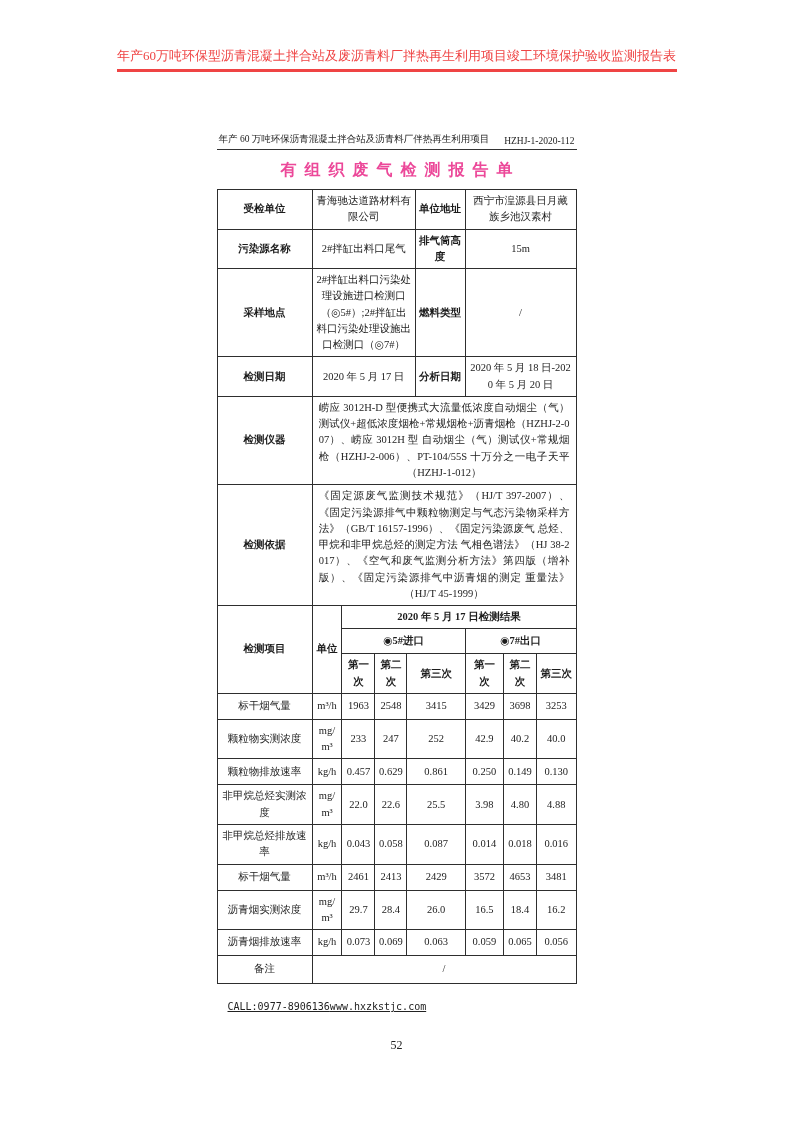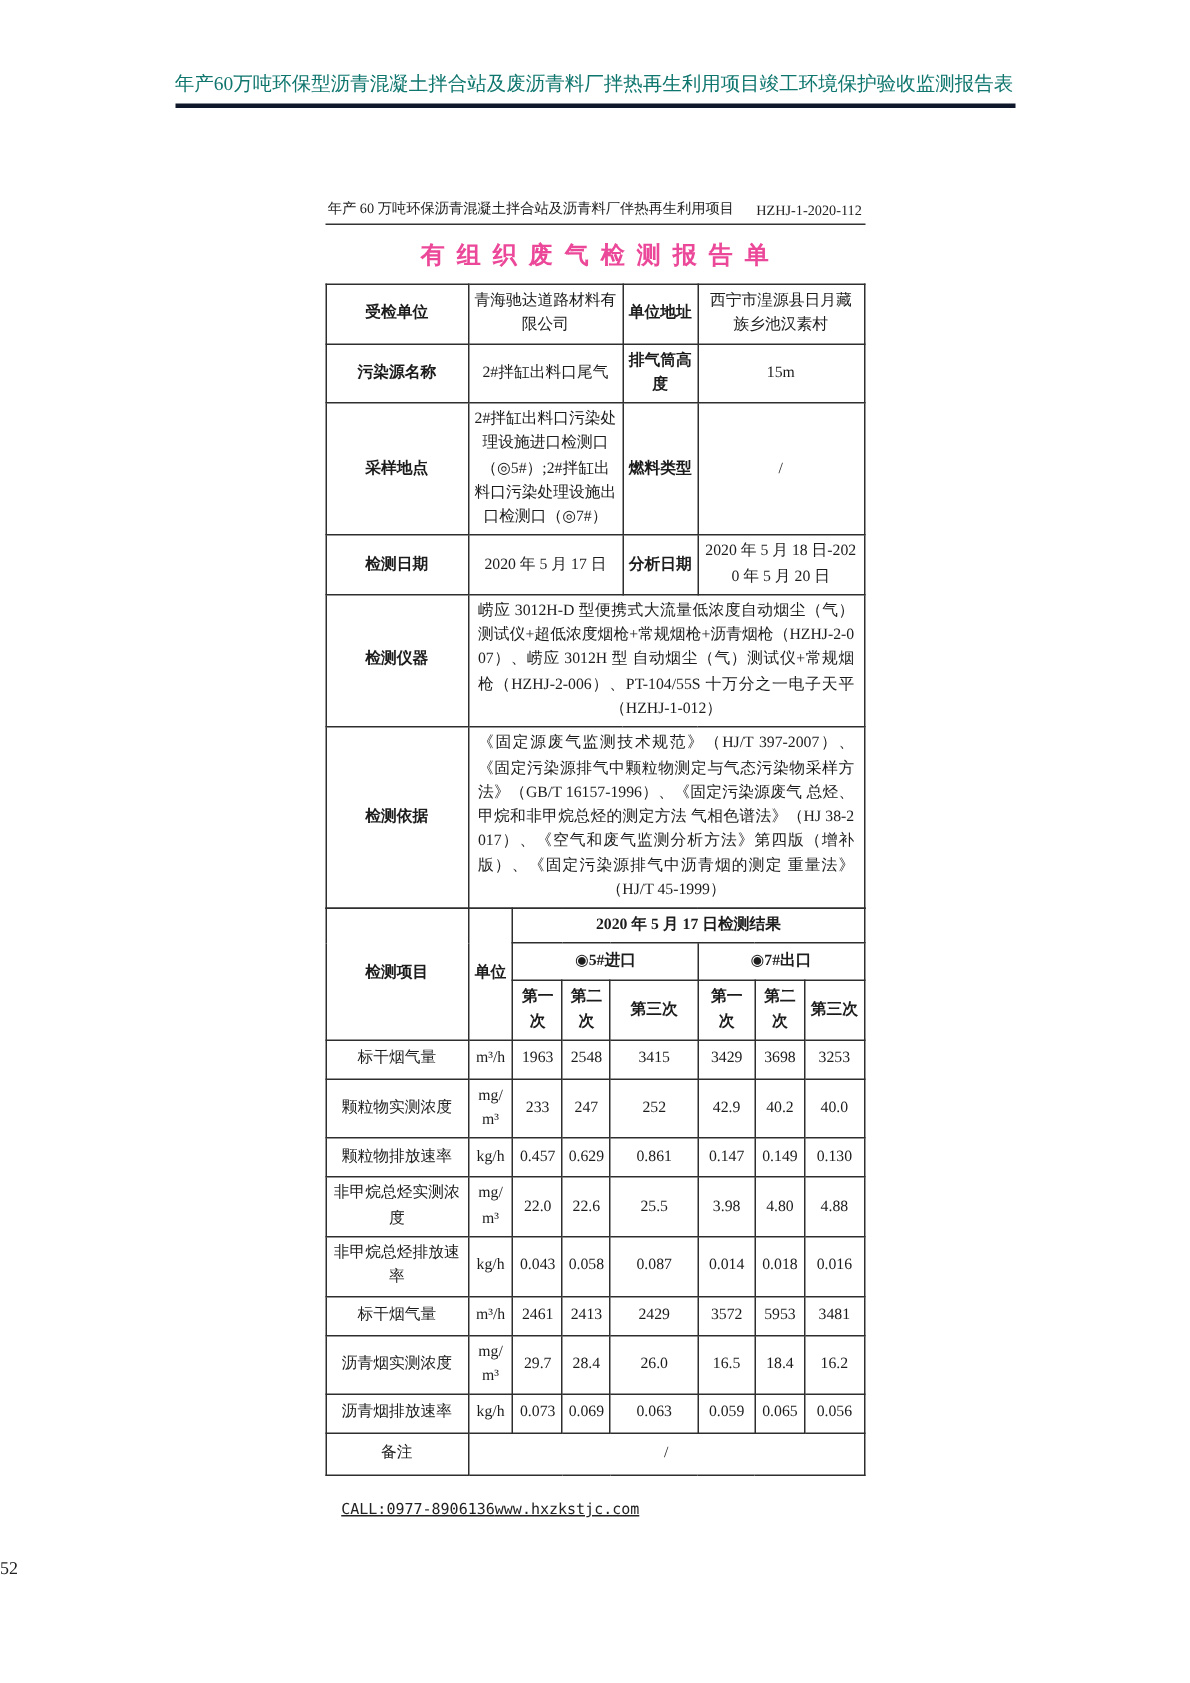--- a/index.html
+++ b/index.html
@@ -8,24 +8,25 @@
     width: 793px; height: 1122px;
     background: #ffffff;
     font-family: "Liberation Serif", "DejaVu Serif", serif;
     color: #1c1c1c;
     position: relative;
     overflow: hidden;
   }
   .outer-header {
     width: 560px;
     margin: 47px auto 0;
+    text-align: center;
     font-size: 13px;
-    color: #0f766e;
+    color: #ef4444;
     padding-bottom: 4px;
-    border-bottom: 3px solid #0f172a;
+    border-bottom: 3px solid #ef4444;
   }
   .sheet { width: 360px; margin: 61px auto 0; }
   .inner-header {
     display: flex; justify-content: space-between; align-items: flex-end;
     font-size: 9.5px; color: #222;
     padding: 0 2px 3px 2px;
     border-bottom: 1px solid #333;
   }
   .doc-title {
     text-align: center;
@@ -56,21 +57,21 @@
   tr.h28 td { height: 28px; }
   .footer {
     margin-top: 17px;
     font-family: "DejaVu Sans Mono", "Liberation Mono", monospace;
     font-size: 10px; color: #222;
   }
   .footer-row1 { display: flex; justify-content: space-between; padding-left: 27px; }
   .footer-row2 { display: flex; padding-left: 11px; margin-top: 3px; text-decoration: underline; }
   .page-number {
     position: absolute; left: 0; right: 0; top: 1038px;
-    font-size: 12px; color: #222;
+    text-align: center; font-size: 12px; color: #222;
   }
 </style>
 </head>
 <body>
 
 <div class="outer-header">年产60万吨环保型沥青混凝土拌合站及废沥青料厂拌热再生利用项目竣工环境保护验收监测报告表</div>
 
 <div class="sheet">
 
   <div class="inner-header">
@@ -174,21 +175,21 @@
     <td class="val">40.2</td>
     <td class="val">40.0</td>
   </tr>
 
   <tr class="h26">
     <td class="item">颗粒物排放速率</td>
     <td class="unit">kg/h</td>
     <td class="val">0.457</td>
     <td class="val">0.629</td>
     <td class="val">0.861</td>
-    <td class="val">0.147</td>
+    <td class="val">0.250</td>
     <td class="val">0.149</td>
     <td class="val">0.130</td>
   </tr>
 
   <tr class="h26">
     <td class="item">非甲烷总烃实测浓度</td>
     <td class="unit">mg/m³</td>
     <td class="val">22.0</td>
     <td class="val">22.6</td>
     <td class="val">25.5</td>
@@ -208,21 +209,21 @@
     <td class="val">0.016</td>
   </tr>
 
   <tr class="h26">
     <td class="item">标干烟气量</td>
     <td class="unit">m³/h</td>
     <td class="val">2461</td>
     <td class="val">2413</td>
     <td class="val">2429</td>
     <td class="val">3572</td>
-    <td class="val">5953</td>
+    <td class="val">4653</td>
     <td class="val">3481</td>
   </tr>
 
   <tr class="h26">
     <td class="item">沥青烟实测浓度</td>
     <td class="unit">mg/m³</td>
     <td class="val">29.7</td>
     <td class="val">28.4</td>
     <td class="val">26.0</td>
     <td class="val">16.5</td>

